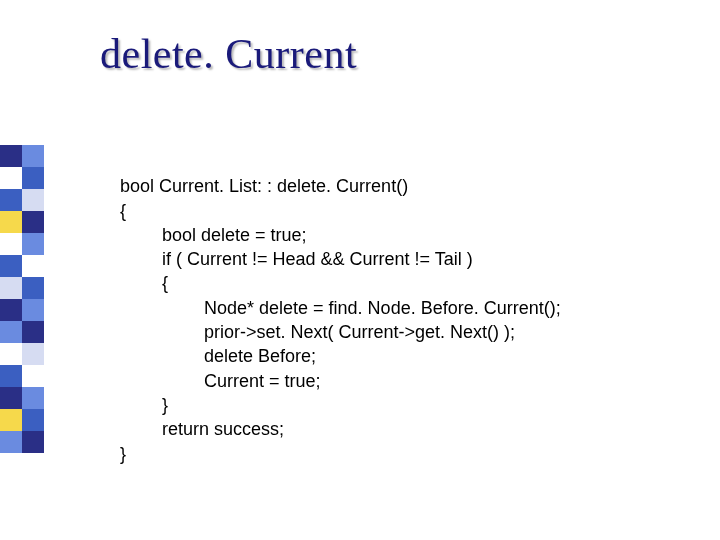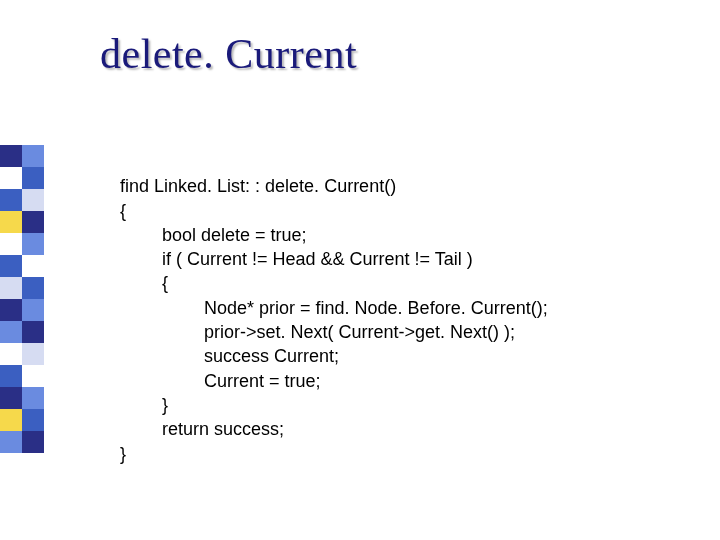--- a/index.html
+++ b/index.html
@@ -114,27 +114,27 @@
     </div>
     <div class="row">
       <div class="square" style="background:#6a8be0"></div>
       <div class="square" style="background:#2a2f86"></div>
     </div>
   </div>
 
   <div class="title">delete. Current</div>
 
   <div class="code">
-<span>find Linked. List: : delete. Current()</span>
+<span>bool Current. List: : delete. Current()</span>
 <span>{</span>
 <span class="ind1">bool delete = true;</span>
 <span class="ind1">if ( Current != Head &amp;&amp; Current != Tail )</span>
 <span class="ind1">{</span>
-<span class="ind2">Node* prior = find. Node. Before. Current();</span>
+<span class="ind2">Node* delete = find. Node. Before. Current();</span>
 <span class="ind2">prior-&gt;set. Next( Current-&gt;get. Next() );</span>
-<span class="ind2">success Current;</span>
+<span class="ind2">delete Before;</span>
 <span class="ind2">Current = true;</span>
 <span class="ind1">}</span>
 <span class="ind1">return success;</span>
 <span>}</span>
   </div>
 
 </div>
 
 </body></html>

